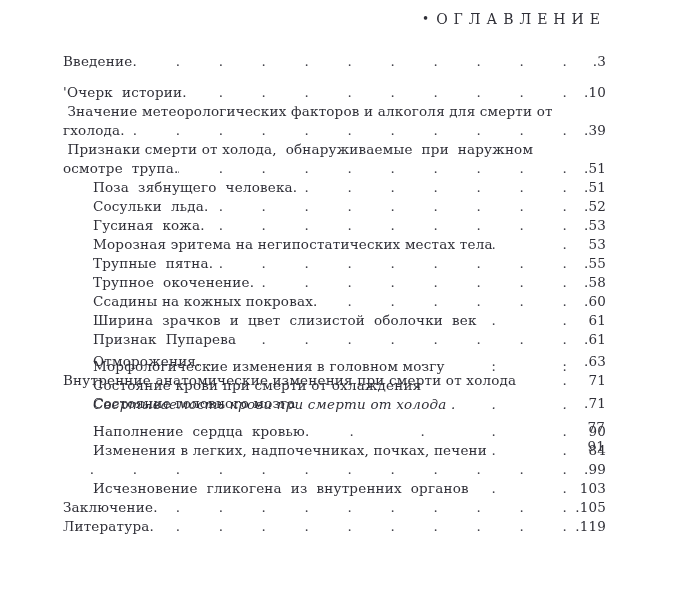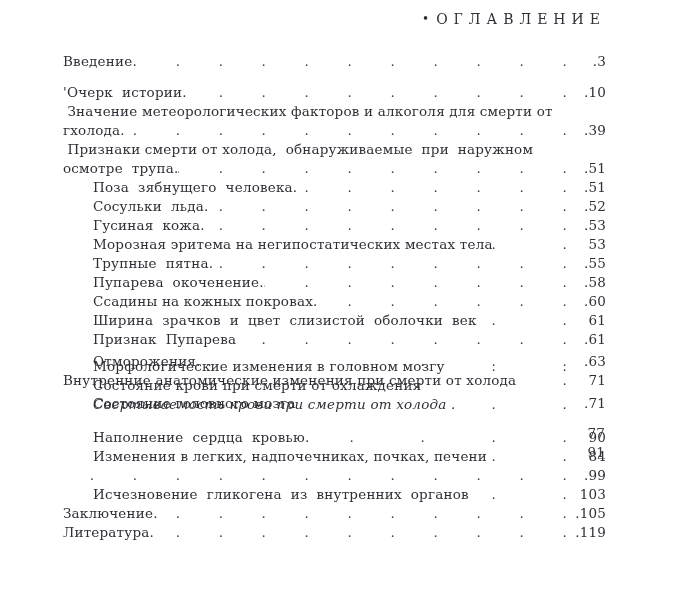--- a/index.html
+++ b/index.html
@@ -104,21 +104,21 @@
         <span class="text ind1">Морозная эритема на негипостатических местах тела</span>
         <span class="leader sparse"></span>
         <span class="page">53</span>
       </div>
       <div class="line">
         <span class="text ind1">Трупные  пятна.</span>
         <span class="leader normal"></span>
         <span class="page">.55</span>
       </div>
       <div class="line">
-        <span class="text ind1">Пупарева  окоченение.</span>
+        <span class="text ind1">Трупное  окоченение.</span>
         <span class="leader normal"></span>
         <span class="page">.58</span>
       </div>
       <div class="line">
         <span class="text ind1">Ссадины на кожных покровах.</span>
         <span class="leader normal"></span>
         <span class="page">.60</span>
       </div>
       <div class="line">
         <span class="text ind1">Ширина  зрачков  и  цвет  слизистой  оболочки  век</span>
@@ -159,21 +159,21 @@
           <span class="text ind1">Состояние головного мозга</span>
           <span class="leader none"></span>
           <span class="page">.71</span>
         </div>
         <div class="line" style="top: 5px; font-style: italic;">
           <span class="text ind1">Свертываемость крови при смерти от холода .</span>
           <span class="leader sparse"></span>
           <span class="page"></span>
         </div>
       </div>
-      <div class="line" style="margin-top: 19px;">
+      <div class="line" style="margin-top: 13px;">
         <span class="text ind1">Наполнение  сердца  кровью.</span>
         <span class="leader sparse"></span>
         <span class="page">90<span class="ghost">77</span></span>
       </div>
       <div class="line">
         <span class="text ind1">Изменения в легких, надпочечниках, почках, печени</span>
         <span class="leader sparse"></span>
         <span class="page">84<span class="ghost">91</span></span>
       </div>
       <div class="line">

